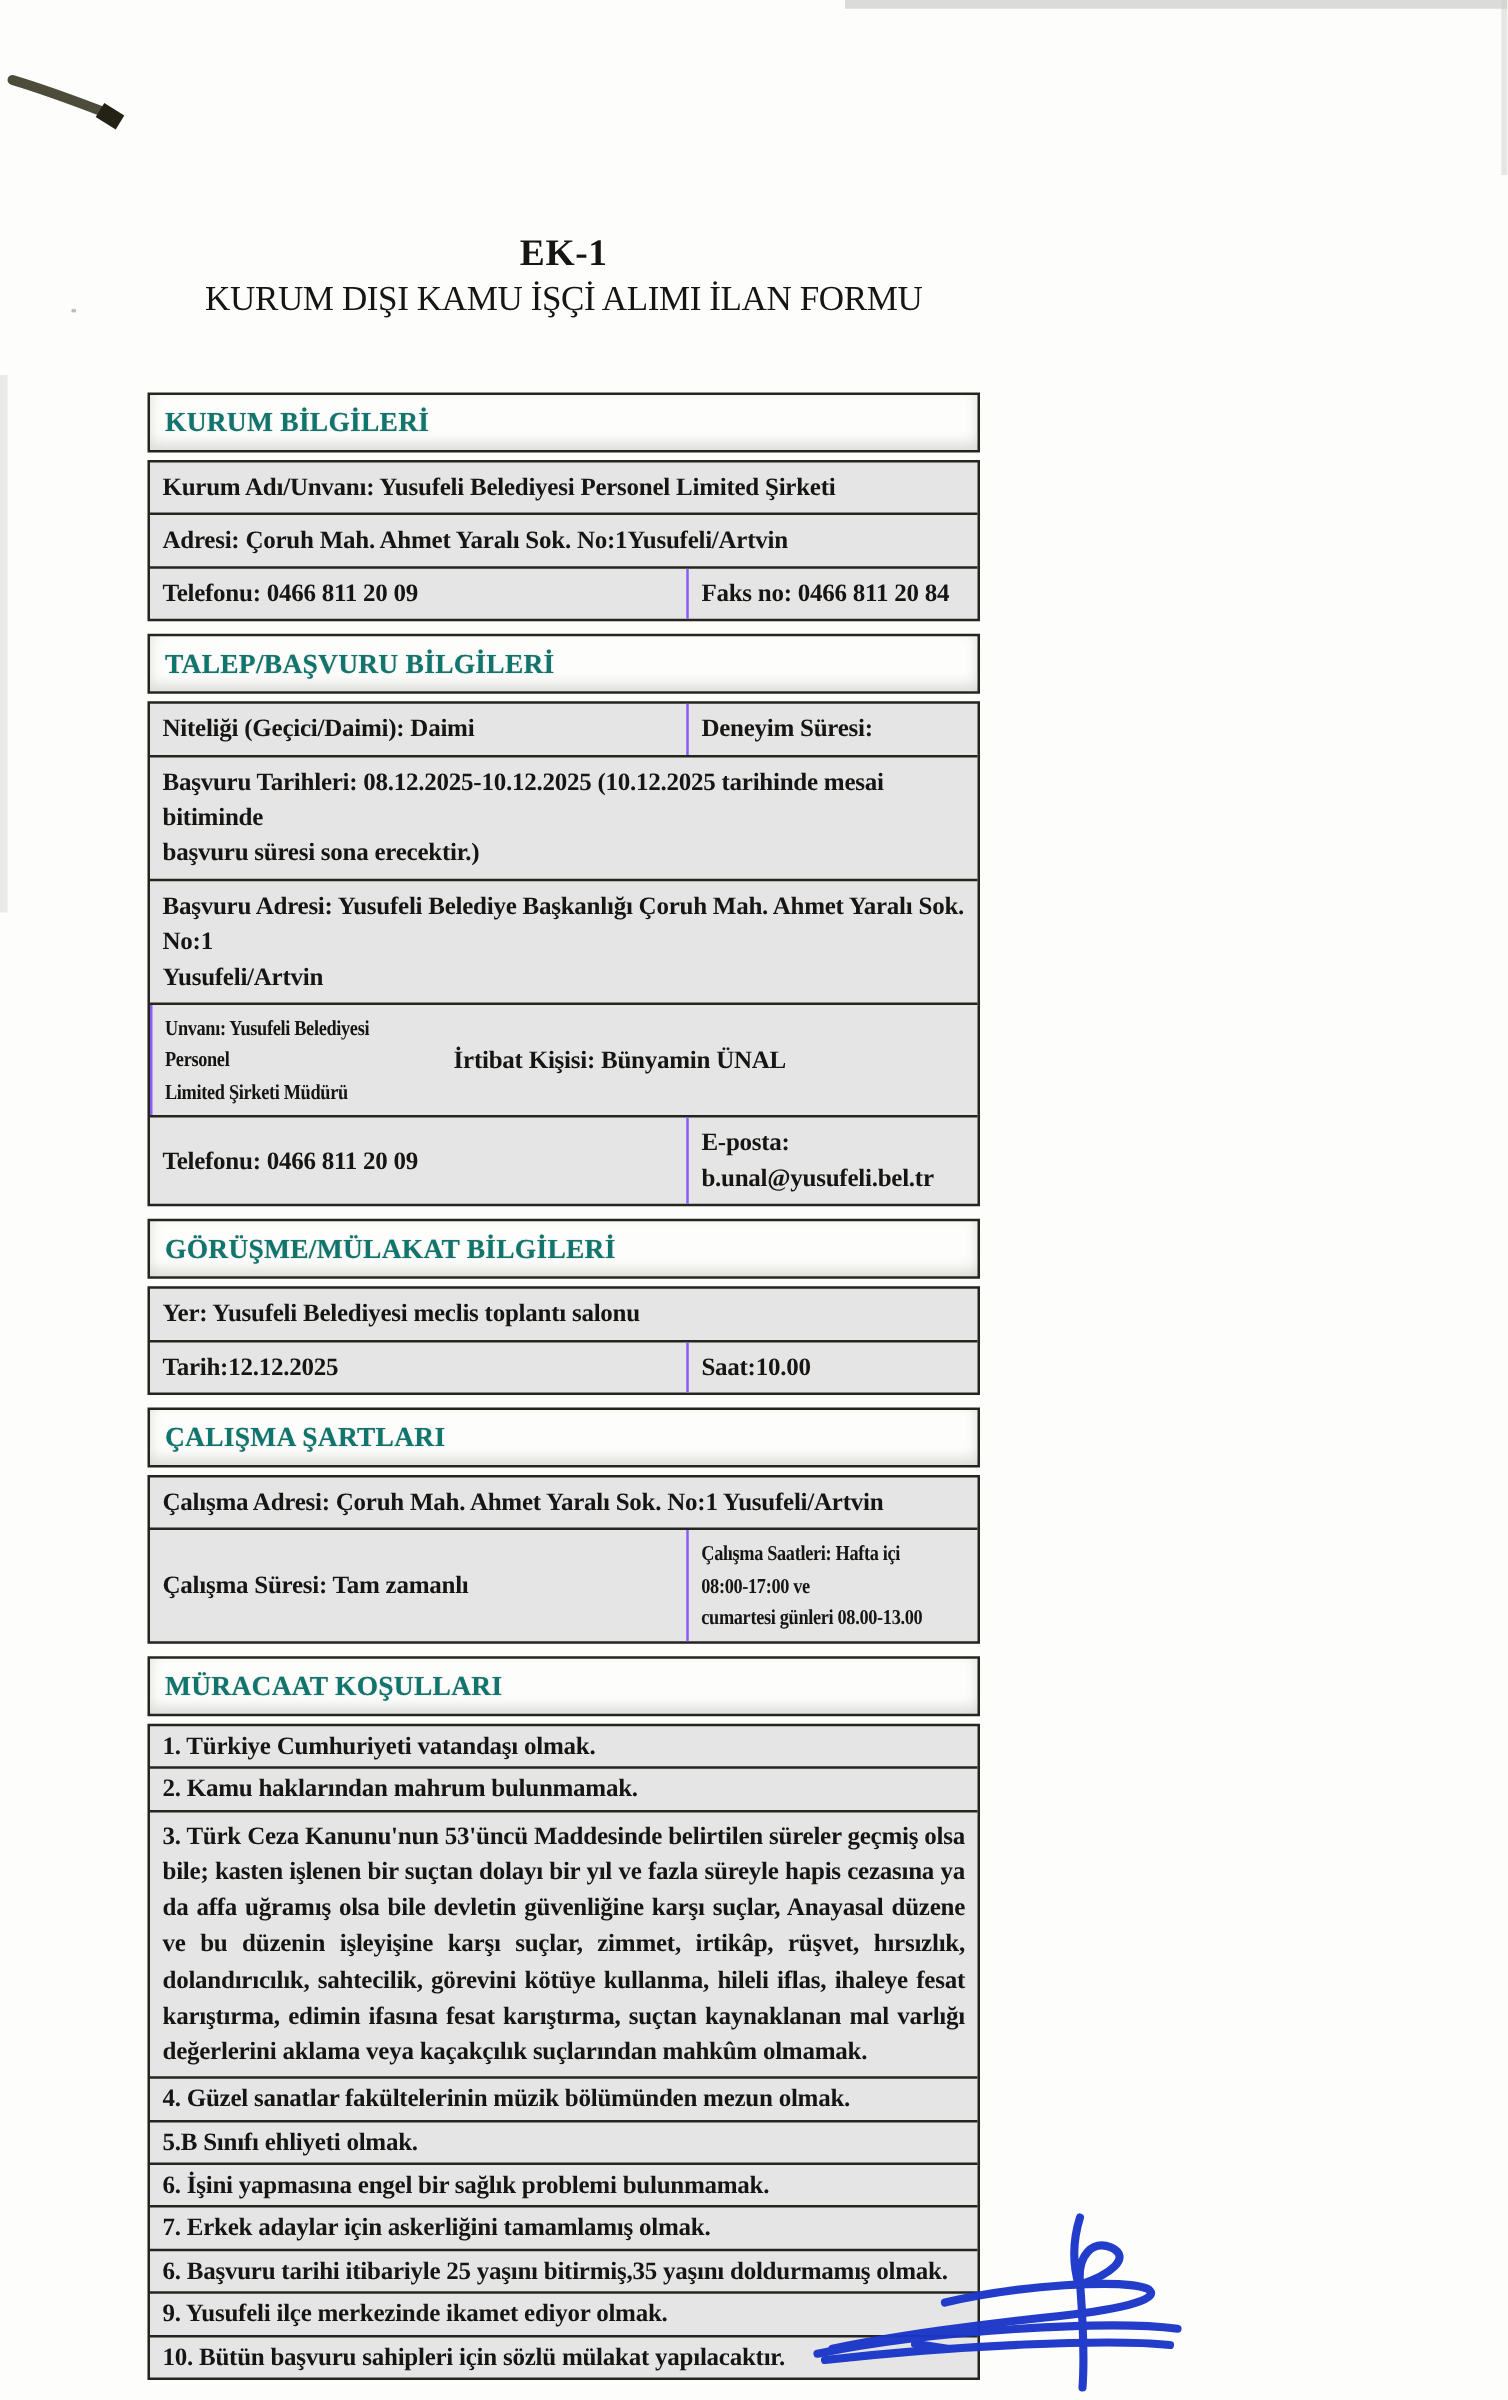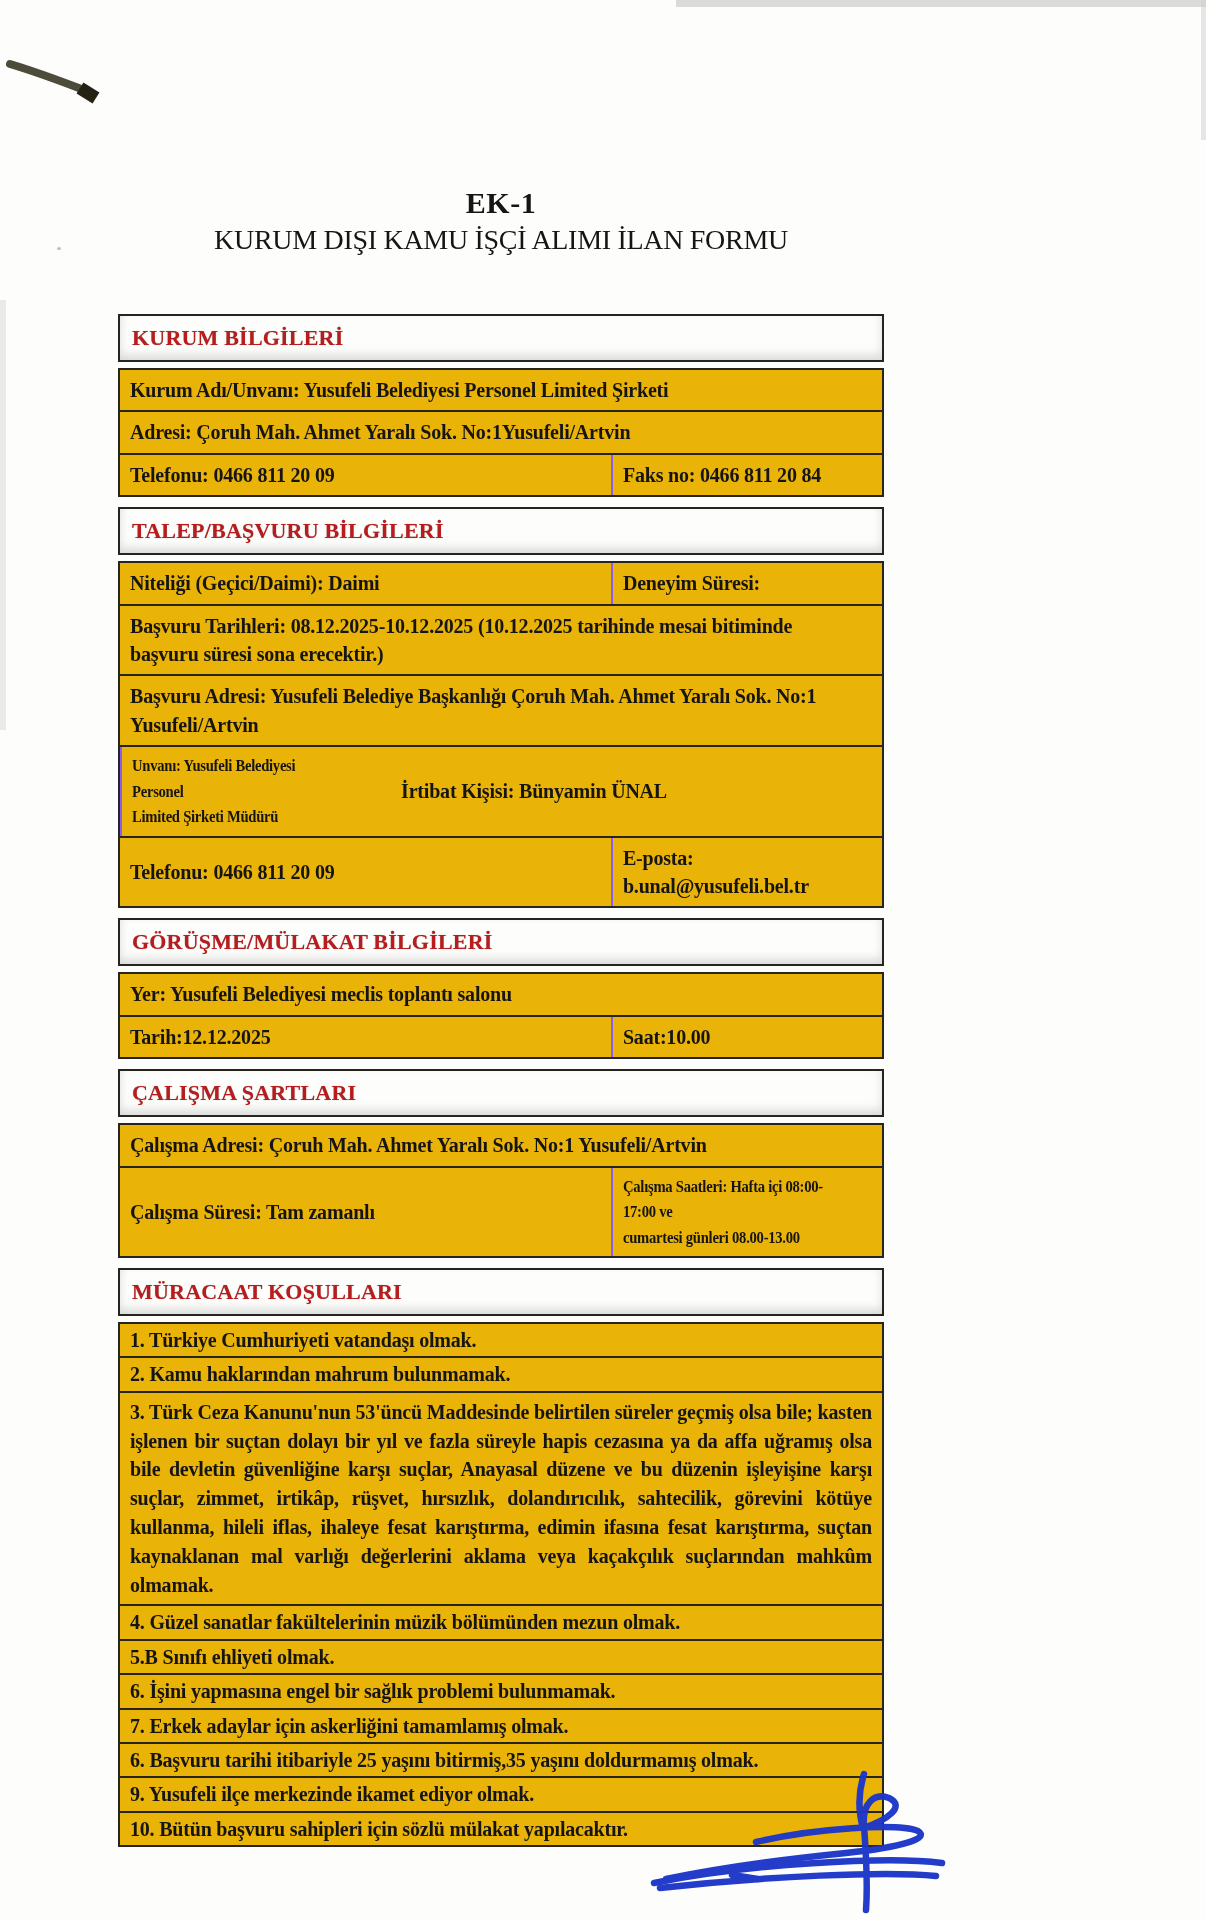--- a/index.html
+++ b/index.html
@@ -3,40 +3,40 @@
 <meta charset="utf-8">
 <style>
   html,body{margin:0;padding:0;}
   body{
     width:1206px;height:1920px;position:relative;overflow:hidden;
     background:#fdfdfc;
     font-family:"Liberation Serif","DejaVu Serif",serif;
     color:#161513;
     -webkit-font-smoothing:antialiased;
   }
-  .content{position:absolute;left:118px;top:186px;width:766px;}
+  .content{position:absolute;left:118px;top:186px;width:666px;}
   .title1{font-size:30px;font-weight:700;text-align:center;letter-spacing:.5px;margin-bottom:4px;}
   .title2{font-size:28px;font-weight:400;text-align:center;letter-spacing:-0.3px;margin-bottom:58px;}
 
   .bar{
     border:2px solid #26241f;
     padding:9px 12px;
-    font-size:22px;font-weight:700;letter-spacing:.2px;color:#b91c1c;
+    font-size:22px;font-weight:700;letter-spacing:.2px;color:#0f766e;
     background:
       linear-gradient(92deg, rgba(255,255,255,.10), rgba(0,0,0,.08) 28%, rgba(255,255,255,.06) 52%, rgba(0,0,0,.10) 83%),
       repeating-linear-gradient(177deg,#a29e99 0px,#908c88 3px,#9b9792 6px,#868playererror 9px),
       repeating-linear-gradient(177deg,#a29e99 0px,#908c88 3px,#9b9792 6px,#86827e 9px),
       #94908b;
     box-shadow:inset 0 -5px 10px rgba(0,0,0,.14), inset 0 3px 6px rgba(255,255,255,.10);
     margin:10px 0 6px;
     text-shadow:0 0 1px rgba(0,0,0,.35);
   }
   .bar.first{margin-top:0;}
 
-  .tbl{border:2px solid #26241f;background:#eab308;}
+  .tbl{border:2px solid #26241f;background:#e5e5e5;}
   .row{display:flex;border-top:2px solid #26241f;}
   .row:first-child{border-top:none;}
   .cell{
     padding:6px 10px;
     font-size:20px;font-weight:700;line-height:1.42;letter-spacing:-0.2px;
     display:flex;align-items:center;
     overflow:hidden;
   }
   .cl{flex:0 0 61.8%;max-width:61.8%;}
   .cr{flex:1;border-left:2px solid #8b5cf6;}

